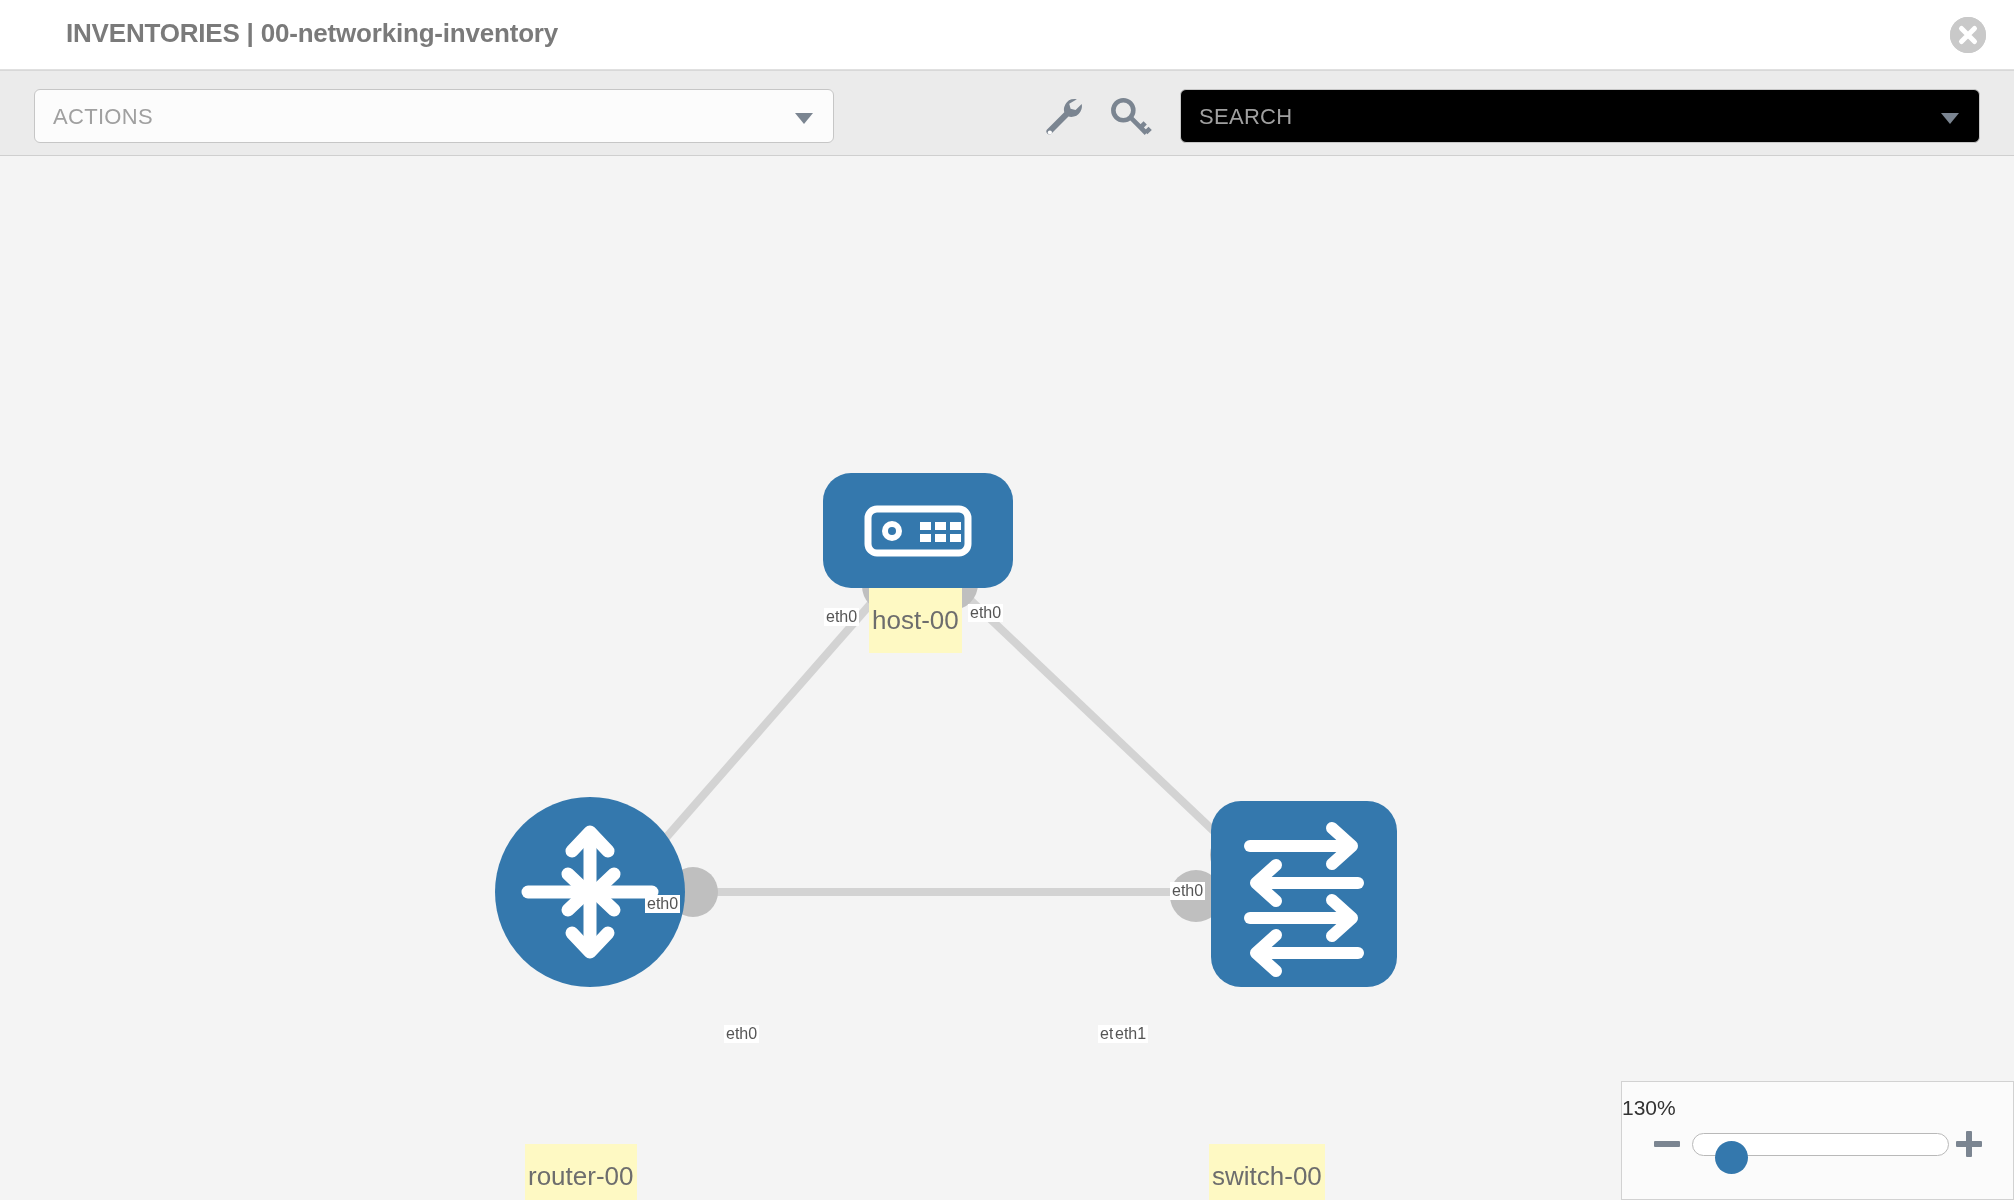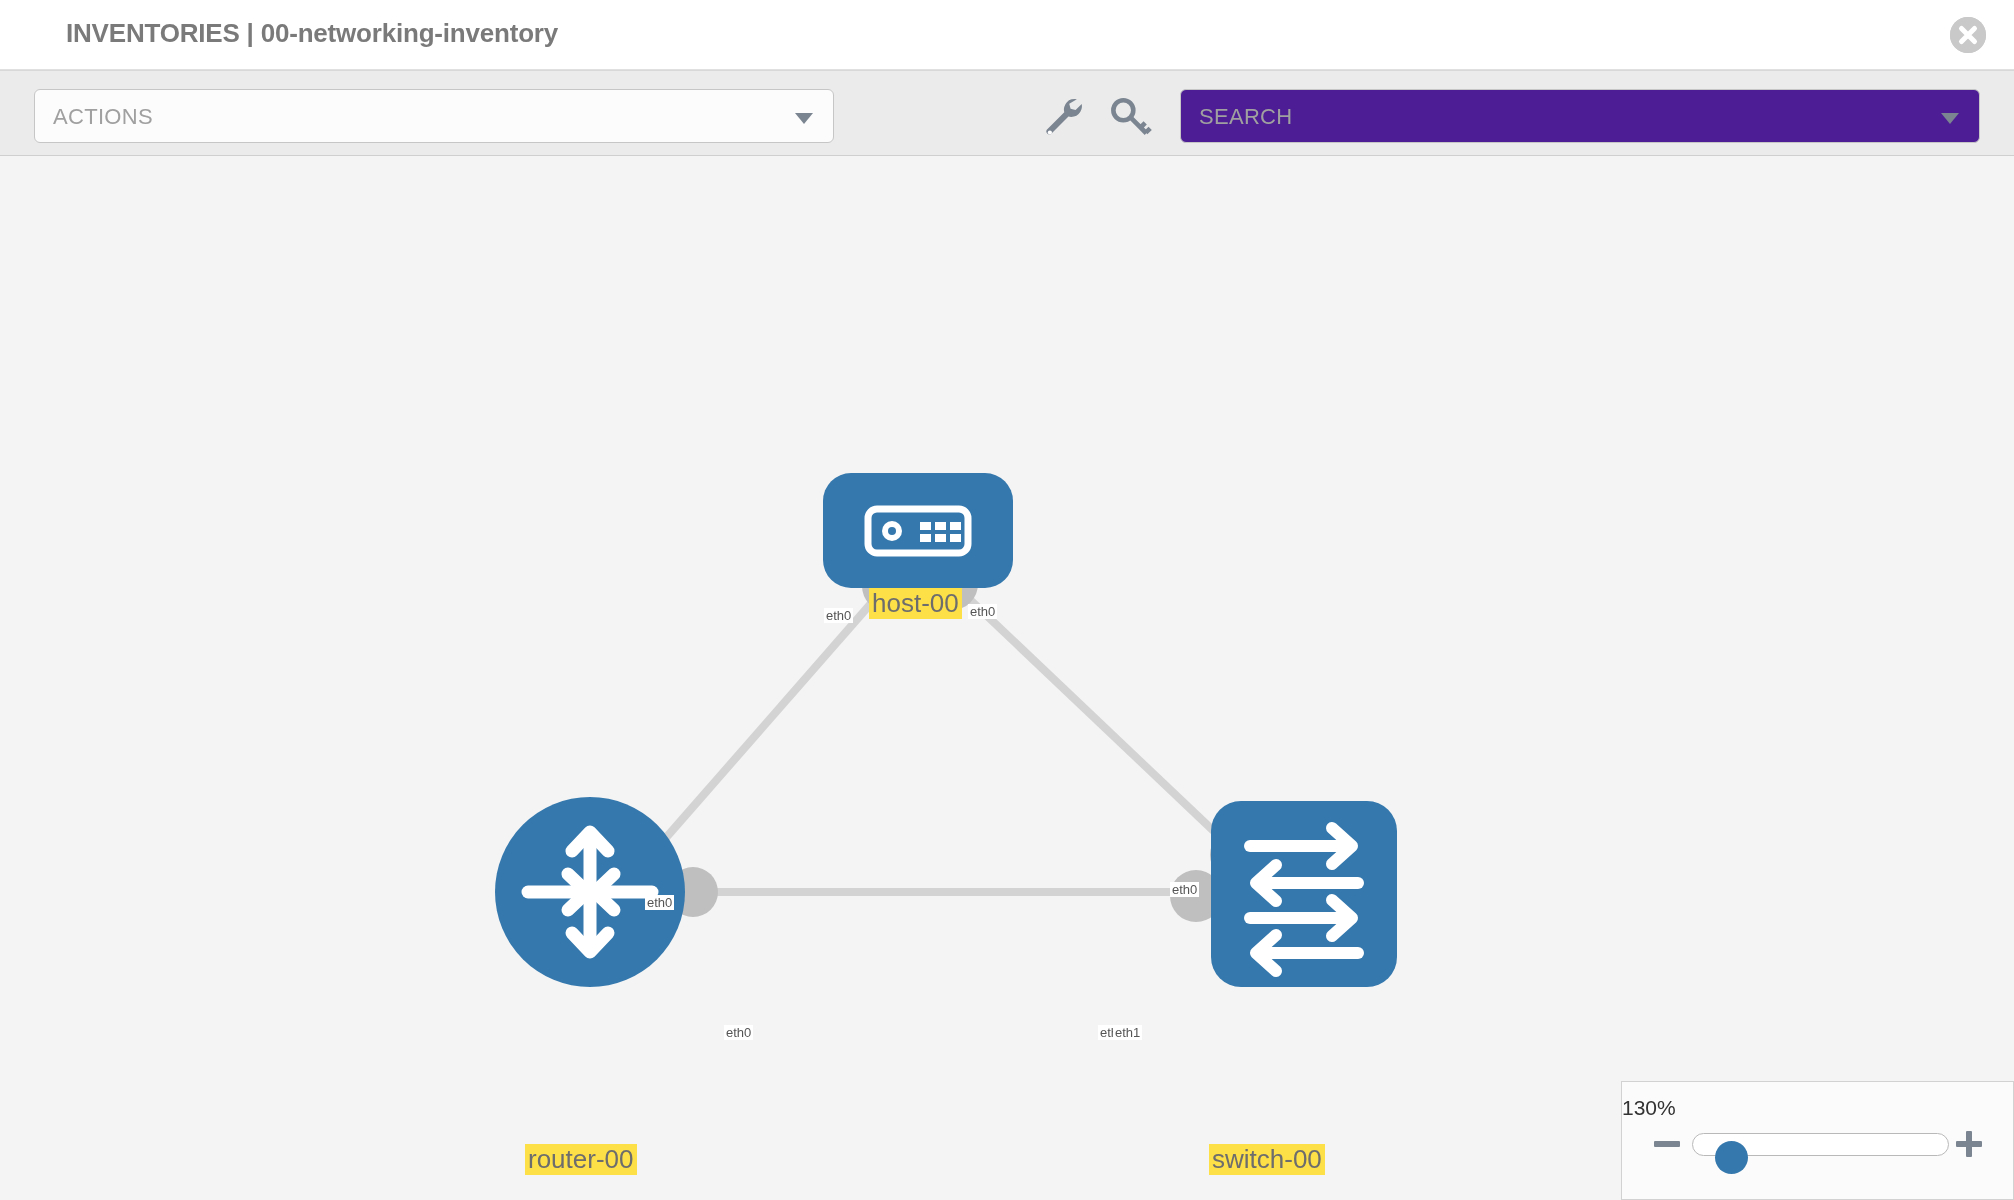--- a/index.html
+++ b/index.html
@@ -99,21 +99,21 @@
   }
   .tool-icon.wrench { left: 1038px; }
   .tool-icon.key    { left: 1108px; }
 
   .search-box {
     position: absolute;
     left: 1180px;
     top: 18px;
     width: 800px;
     height: 54px;
-    background: #4c1d95;
+    background: #000000;
     border: 1px solid #c6c6c6;
     border-radius: 6px;
   }
   .search-label {
     position: absolute;
     left: 18px;
     top: 14px;
     font-size: 22px;
     color: #a0a0a0;
     letter-spacing: 0.3px;
@@ -127,27 +127,27 @@
     height: 1044px;
     background: #f4f4f4;
     overflow: hidden;
   }
   .canvas svg { position:absolute; top:0; left:0; }
 
   .node-label {
     position: absolute;
     font-size: 26px;
     color: #6d6d6d;
-    background: #fde047;
-    padding: 0 3px;
+    background: #fef9c3;
+    padding: 17px 3px;
     white-space: nowrap;
   }
   .iface-label {
     position: absolute;
-    font-size: 13px;
+    font-size: 16px;
     color: #555555;
     background: #ffffff;
     padding: 0 2px;
     white-space: nowrap;
   }
 
   
   .zoom-panel {
     position: absolute;
     left: 1621px;

